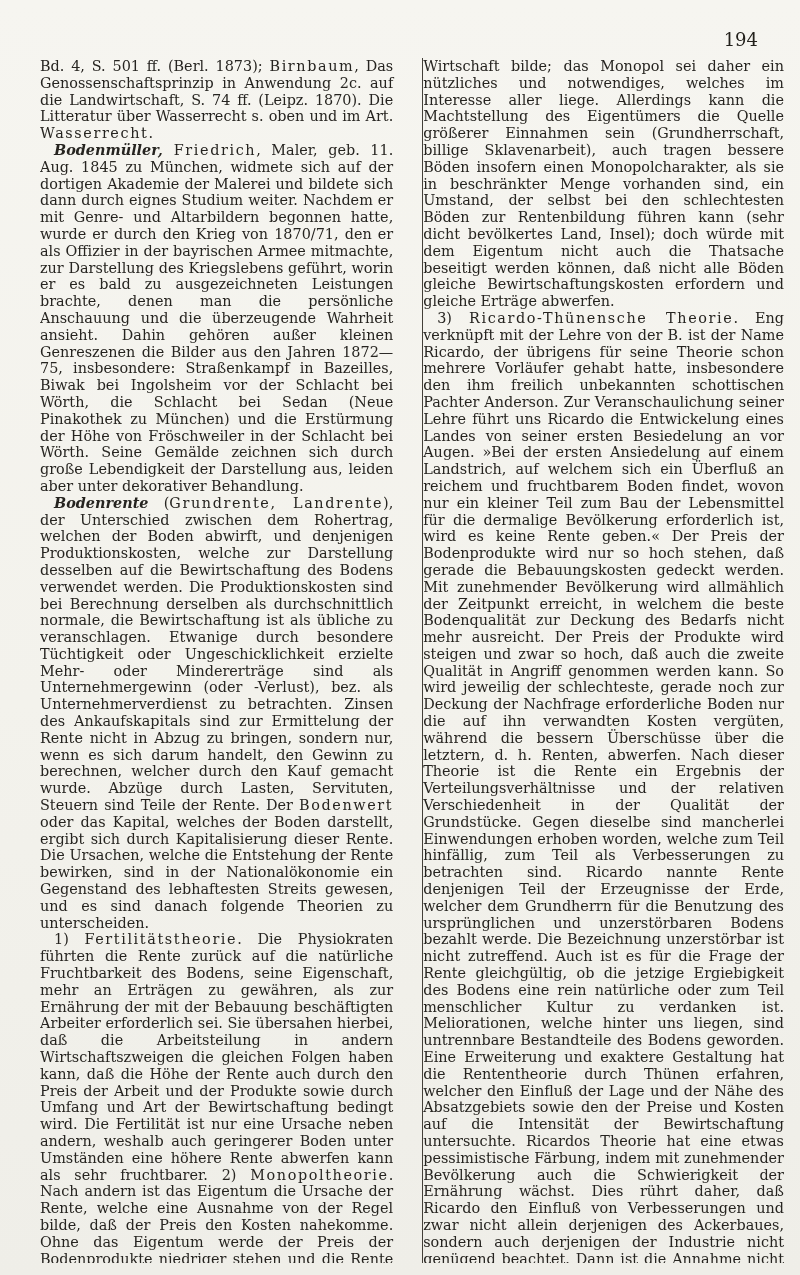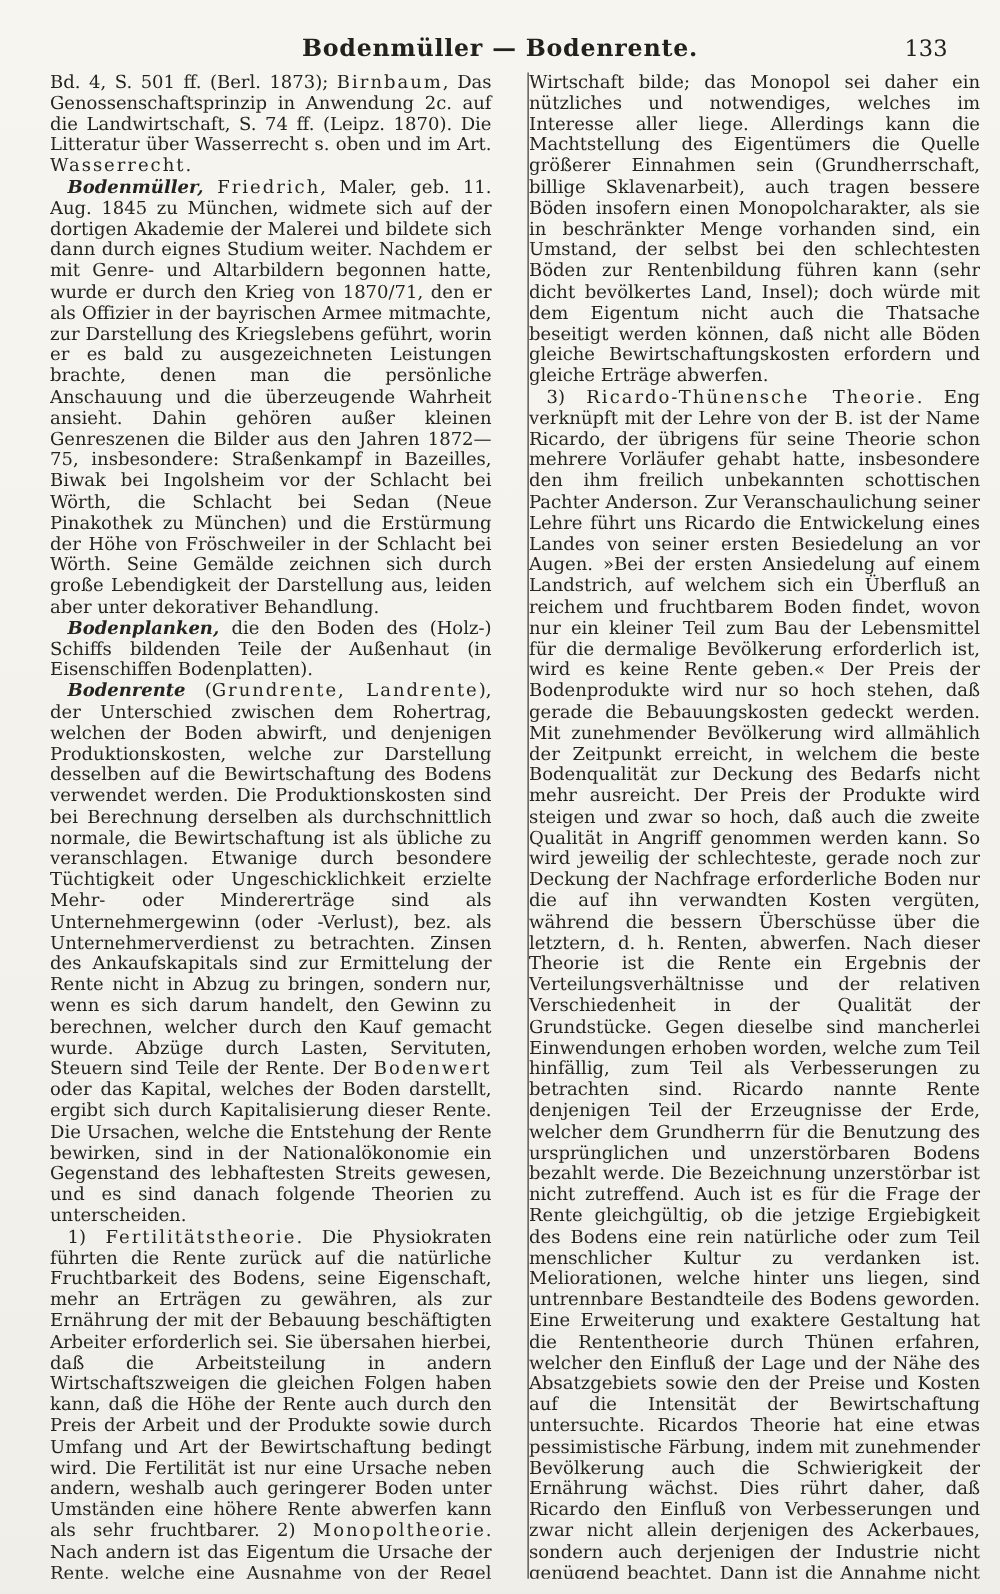--- a/index.html
+++ b/index.html
@@ -38,29 +38,27 @@
   .col p.indent { text-indent:14px; }
   .b  { font-weight:bold;font-style:italic; }
   .sp { letter-spacing:1.6px; }
 </style>
 </head>
 <body>
 
 <div class="page">
 
   <div class="header">
-    <div class="header-title">Bodenmüller — Bodenrente.</div>
-    <div class="page-number">133</div>
+    <div class="page-number">194</div>
   </div>
 
   <div class="columns">
     <div class="col col-left" id="col-left">
         <p><span class="n">Bd. 4, S. 501 ff. (Berl. 1873); </span><span class="sp">Birnbaum</span><span class="n">, Das Genossenschaftsprinzip in Anwendung 2c. auf die Landwirtschaft, S. 74 ff. (Leipz. 1870). Die Litteratur über Wasserrecht s. oben und im Art. </span><span class="sp">Wasserrecht</span><span class="n">.</span></p>
         <p class="indent"><span class="b">Bodenmüller, </span><span class="sp">Friedrich</span><span class="n">, Maler, geb. 11. Aug. 1845 zu München, widmete sich auf der dortigen Akademie der Malerei und bildete sich dann durch eignes Studium weiter. Nachdem er mit Genre- und Altarbildern begonnen hatte, wurde er durch den Krieg von 1870/71, den er als Offizier in der bayrischen Armee mitmachte, zur Darstellung des Kriegslebens geführt, worin er es bald zu ausgezeichneten Leistungen brachte, denen man die persönliche Anschauung und die überzeugende Wahrheit ansieht. Dahin gehören außer kleinen Genreszenen die Bilder aus den Jahren 1872—75, insbesondere: Straßenkampf in Bazeilles, Biwak bei Ingolsheim vor der Schlacht bei Wörth, die Schlacht bei Sedan (Neue Pinakothek zu München) und die Erstürmung der Höhe von Fröschweiler in der Schlacht bei Wörth. Seine Gemälde zeichnen sich durch große Lebendigkeit der Darstellung aus, leiden aber unter dekorativer Behandlung.</span></p>
-        <p class="indent"><span class="b">Bodenplanken, </span><span class="n">die den Boden des (Holz-) Schiffs bildenden Teile der Außenhaut (in Eisenschiffen Bodenplatten).</span></p>
         <p class="indent"><span class="b">Bodenrente </span><span class="n">(</span><span class="sp">Grundrente, Landrente</span><span class="n">), der Unterschied zwischen dem Rohertrag, welchen der Boden abwirft, und denjenigen Produktionskosten, welche zur Darstellung desselben auf die Bewirtschaftung des Bodens verwendet werden. Die Produktionskosten sind bei Berechnung derselben als durchschnittlich normale, die Bewirtschaftung ist als übliche zu veranschlagen. Etwanige durch besondere Tüchtigkeit oder Ungeschicklichkeit erzielte Mehr- oder Mindererträge sind als Unternehmergewinn (oder -Verlust), bez. als Unternehmerverdienst zu betrachten. Zinsen des Ankaufskapitals sind zur Ermittelung der Rente nicht in Abzug zu bringen, sondern nur, wenn es sich darum handelt, den Gewinn zu berechnen, welcher durch den Kauf gemacht wurde. Abzüge durch Lasten, Servituten, Steuern sind Teile der Rente. Der </span><span class="sp">Bodenwert</span><span class="n"> oder das Kapital, welches der Boden darstellt, ergibt sich durch Kapitalisierung dieser Rente. Die Ursachen, welche die Entstehung der Rente bewirken, sind in der Nationalökonomie ein Gegenstand des lebhaftesten Streits gewesen, und es sind danach folgende Theorien zu unterscheiden.</span></p>
         <p class="indent"><span class="n">1) </span><span class="sp">Fertilitätstheorie</span><span class="n">. Die Physiokraten führten die Rente zurück auf die natürliche Fruchtbarkeit des Bodens, seine Eigenschaft, mehr an Erträgen zu gewähren, als zur Ernährung der mit der Bebauung beschäftigten Arbeiter erforderlich sei. Sie übersahen hierbei, daß die Arbeitsteilung in andern Wirtschaftszweigen die gleichen Folgen haben kann, daß die Höhe der Rente auch durch den Preis der Arbeit und der Produkte sowie durch Umfang und Art der Bewirtschaftung bedingt wird. Die Fertilität ist nur eine Ursache neben andern, weshalb auch geringerer Boden unter Umständen eine höhere Rente abwerfen kann als sehr fruchtbarer. 2) </span><span class="sp">Monopoltheorie</span><span class="n">. Nach andern ist das Eigentum die Ursache der Rente, welche eine Ausnahme von der Regel bilde, daß der Preis den Kosten nahekomme. Ohne das Eigentum werde der Preis der Bodenprodukte niedriger stehen und die Rente verschwinden. Die Anhänger dieser Theorie rechtfertigen das gewinnreiche Privilegium des Grundeigentümers damit, daß die Rente einen Reiz zur guten</span></p>
       </div>
     <div class="col col-right" id="col-right">
         <p><span class="n">Wirtschaft bilde; das Monopol sei daher ein nützliches und notwendiges, welches im Interesse aller liege. Allerdings kann die Machtstellung des Eigentümers die Quelle größerer Einnahmen sein (Grundherrschaft, billige Sklavenarbeit), auch tragen bessere Böden insofern einen Monopolcharakter, als sie in beschränkter Menge vorhanden sind, ein Umstand, der selbst bei den schlechtesten Böden zur Rentenbildung führen kann (sehr dicht bevölkertes Land, Insel); doch würde mit dem Eigentum nicht auch die Thatsache beseitigt werden können, daß nicht alle Böden gleiche Bewirtschaftungskosten erfordern und gleiche Erträge abwerfen.</span></p>
         <p class="indent"><span class="n">3) </span><span class="sp">Ricardo-Thünensche Theorie</span><span class="n">. Eng verknüpft mit der Lehre von der B. ist der Name Ricardo, der übrigens für seine Theorie schon mehrere Vorläufer gehabt hatte, insbesondere den ihm freilich unbekannten schottischen Pachter Anderson. Zur Veranschaulichung seiner Lehre führt uns Ricardo die Entwickelung eines Landes von seiner ersten Besiedelung an vor Augen. »Bei der ersten Ansiedelung auf einem Landstrich, auf welchem sich ein Überfluß an reichem und fruchtbarem Boden findet, wovon nur ein kleiner Teil zum Bau der Lebensmittel für die dermalige Bevölkerung erforderlich ist, wird es keine Rente geben.« Der Preis der Bodenprodukte wird nur so hoch stehen, daß gerade die Bebauungskosten gedeckt werden. Mit zunehmender Bevölkerung wird allmählich der Zeitpunkt erreicht, in welchem die beste Bodenqualität zur Deckung des Bedarfs nicht mehr ausreicht. Der Preis der Produkte wird steigen und zwar so hoch, daß auch die zweite Qualität in Angriff genommen werden kann. So wird jeweilig der schlechteste, gerade noch zur Deckung der Nachfrage erforderliche Boden nur die auf ihn verwandten Kosten vergüten, während die bessern Überschüsse über die letztern, d. h. Renten, abwerfen. Nach dieser Theorie ist die Rente ein Ergebnis der Verteilungsverhältnisse und der relativen Verschiedenheit in der Qualität der Grundstücke. Gegen dieselbe sind mancherlei Einwendungen erhoben worden, welche zum Teil hinfällig, zum Teil als Verbesserungen zu betrachten sind. Ricardo nannte Rente denjenigen Teil der Erzeugnisse der Erde, welcher dem Grundherrn für die Benutzung des ursprünglichen und unzerstörbaren Bodens bezahlt werde. Die Bezeichnung unzerstörbar ist nicht zutreffend. Auch ist es für die Frage der Rente gleichgültig, ob die jetzige Ergiebigkeit des Bodens eine rein natürliche oder zum Teil menschlicher Kultur zu verdanken ist. Meliorationen, welche hinter uns liegen, sind untrennbare Bestandteile des Bodens geworden. Eine Erweiterung und exaktere Gestaltung hat die Rententheorie durch Thünen erfahren, welcher den Einfluß der Lage und der Nähe des Absatzgebiets sowie den der Preise und Kosten auf die Intensität der Bewirtschaftung untersuchte. Ricardos Theorie hat eine etwas pessimistische Färbung, indem mit zunehmender Bevölkerung auch die Schwierigkeit der Ernährung wächst. Dies rührt daher, daß Ricardo den Einfluß von Verbesserungen und zwar nicht allein derjenigen des Ackerbaues, sondern auch derjenigen der Industrie nicht genügend beachtet. Dann ist die Annahme nicht zutreffend, als ob früher derjenige Boden zuerst bebaut worden sei, welchen wir heute nach Maßgabe unsrer jetzigen wirtschaftlichen Kräfte als den besten veranschlagen. Nachdem schon Hagen seiner Zeit hierauf hingewiesen, hat später Carey dargelegt, daß in vielen Fällen der fruchtbarere Boden erst mit steigendem Reichtum in Angriff genommen worden sei.</span></p>
       </div>
   </div>
 
 </div>

